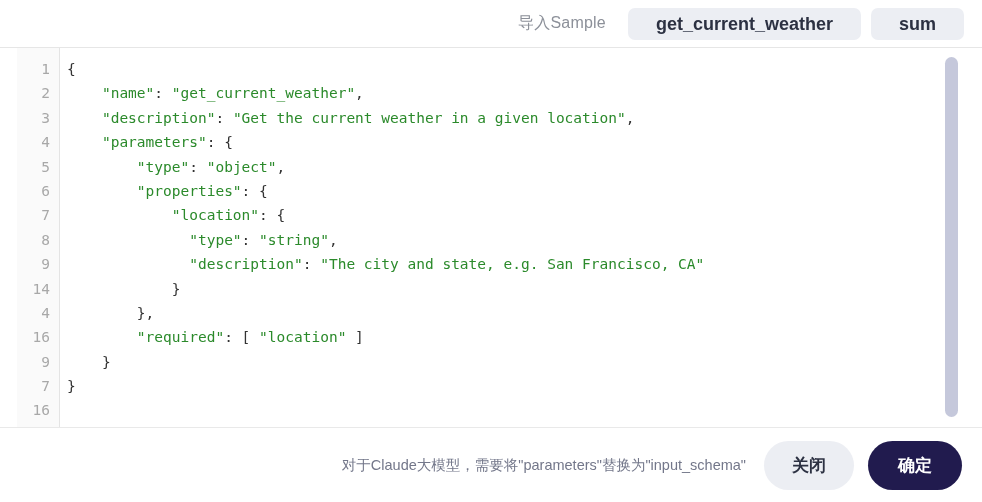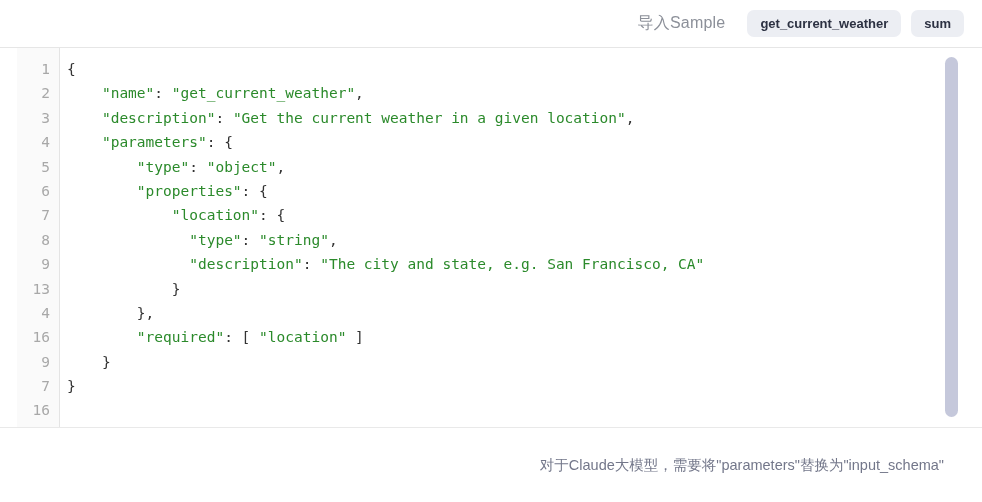--- a/index.html
+++ b/index.html
@@ -36,24 +36,24 @@
   .import-label {
     font-size: 16px;
     color: #8c9099;
     letter-spacing: 0.2px;
     margin-right: 12px;
     white-space: nowrap;
   }
   .chip {
     background: #eceef3;
     color: #2c3142;
-    font-size: 13px;
+    font-size: 18px;
     font-weight: bold;
     border-radius: 7px;
-    padding: 7px 13px;
+    padding: 7px 28px;
     margin-left: 10px;
     white-space: nowrap;
     line-height: 1;
     cursor: pointer;
   }
 
   
   .editor-wrap {
     flex: 0 0 381px;
     height: 381px;
@@ -176,21 +176,21 @@
       <div class="gutter">
           <div class="ln">1</div>
           <div class="ln">2</div>
           <div class="ln">3</div>
           <div class="ln">4</div>
           <div class="ln">5</div>
           <div class="ln">6</div>
           <div class="ln">7</div>
           <div class="ln">8</div>
           <div class="ln">9</div>
-          <div class="ln">13</div>
+          <div class="ln">14</div>
           <div class="ln">4</div>
           <div class="ln">16</div>
           <div class="ln">9</div>
           <div class="ln">7</div>
           <div class="ln">16</div>
         </div>
       <div class="code">
           <div class="cl"><span class="p">{</span></div>
           <div class="cl"><span class="p">    </span><span class="s">"name"</span><span class="p">: </span><span class="s">"get_current_weather"</span><span class="p">,</span></div>
           <div class="cl"><span class="p">    </span><span class="s">"description"</span><span class="p">: </span><span class="s">"Get the current weather in a given location"</span><span class="p">,</span></div>
@@ -206,15 +206,17 @@
           <div class="cl"><span class="p">    }</span></div>
           <div class="cl"><span class="p">}</span></div>
           <div class="cl"><span class="p"></span></div>
         </div>
     </div>
     <div class="vscroll"></div>
   </div>
 
   <div class="footer">
     <span class="hint">对于Claude大模型，需要将"parameters"替换为"input_schema"</span>
+    <button class="btn btn-secondary">关闭</button>
+    <button class="btn btn-primary">确定</button>
   </div>
 
 </div>
 
 </body></html>

